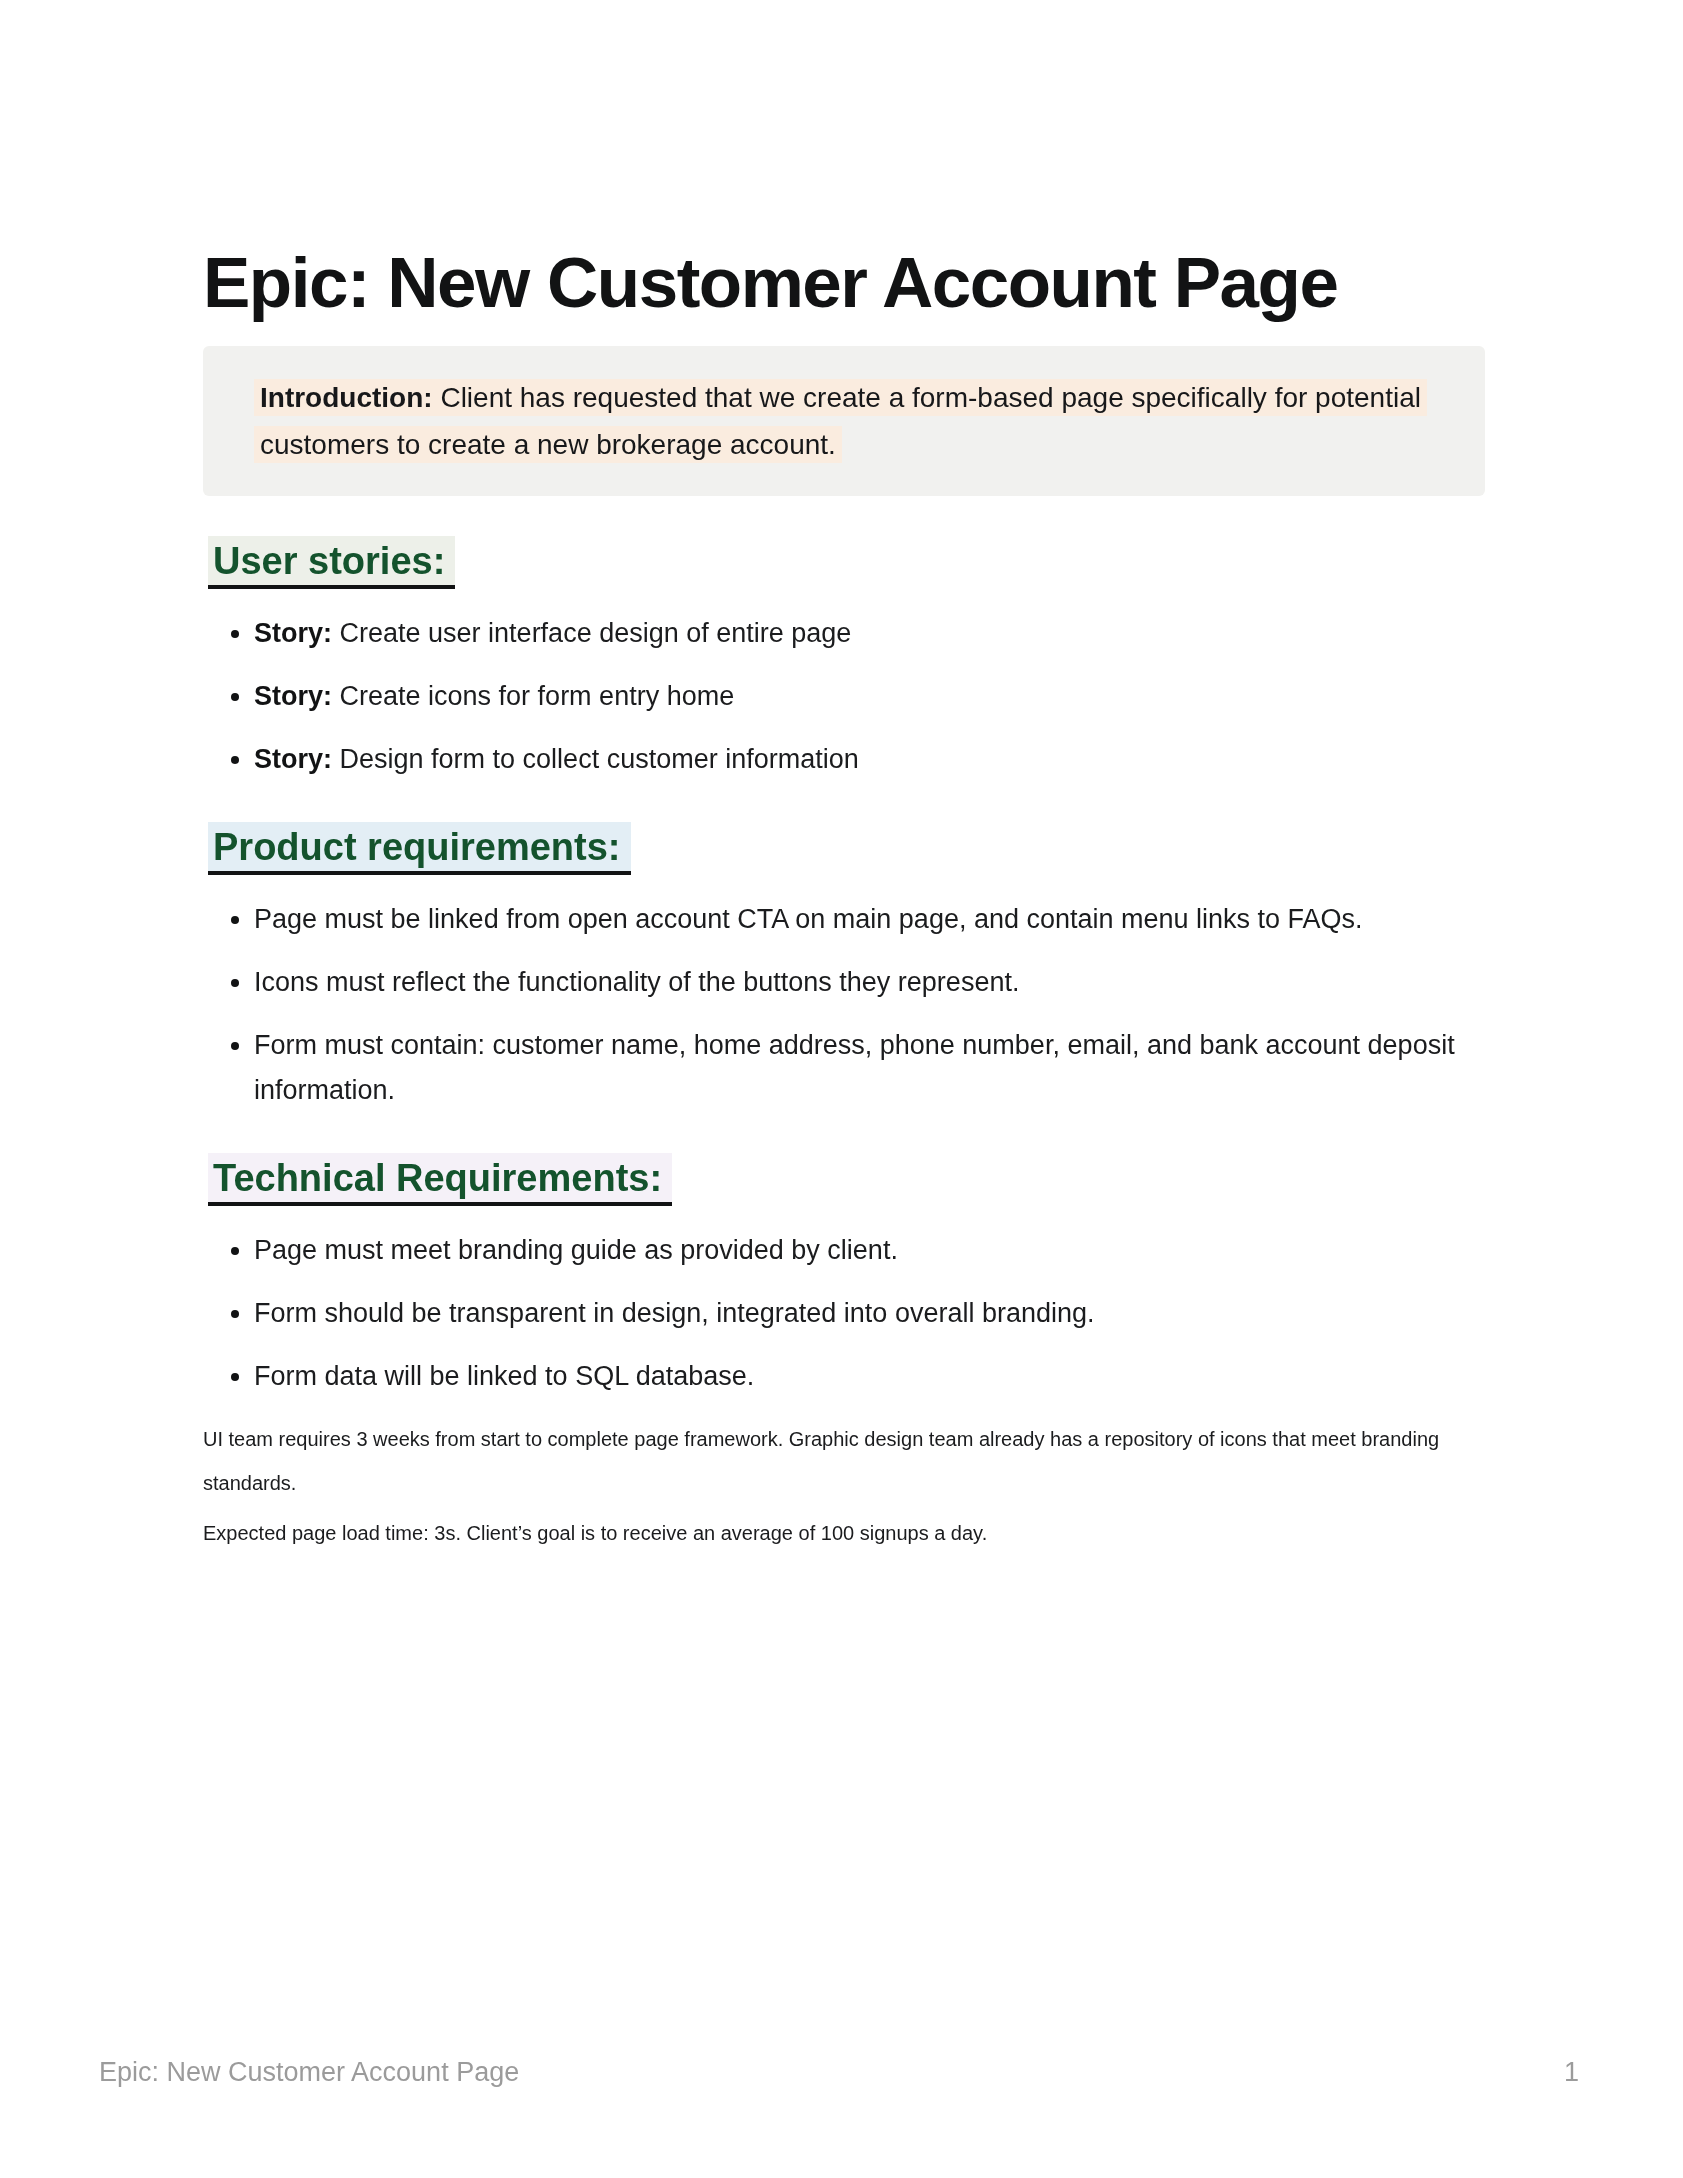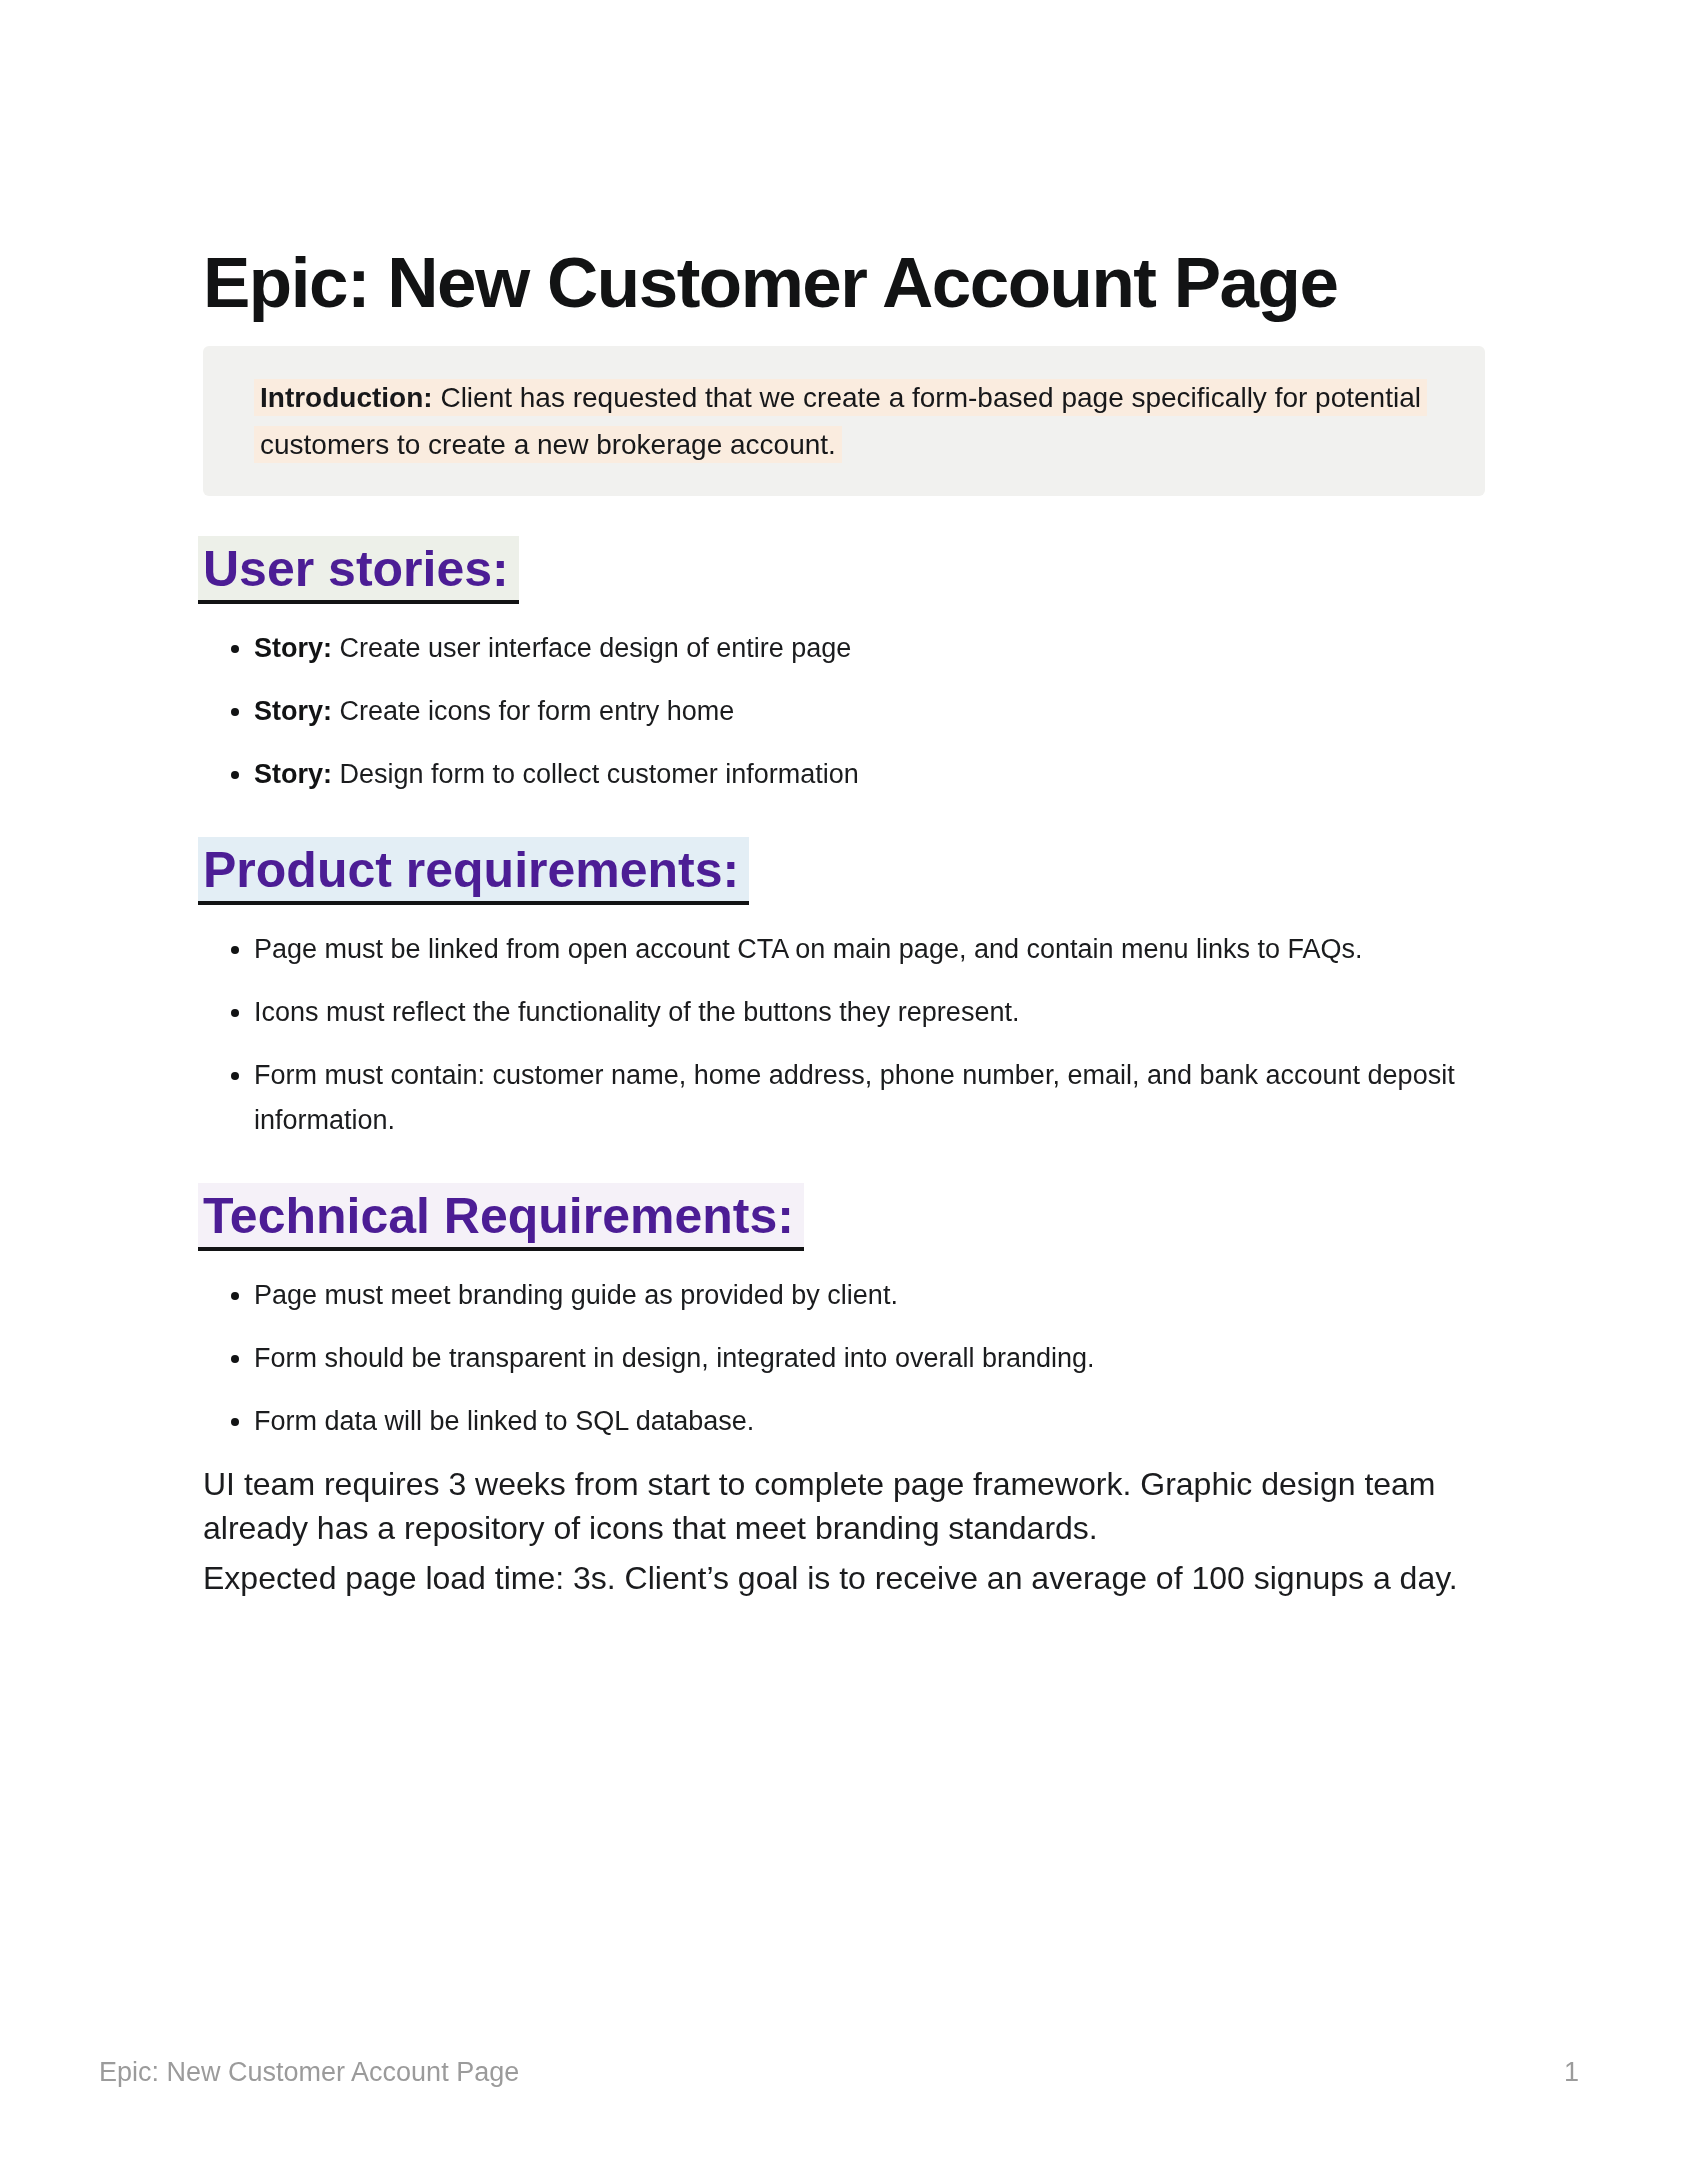--- a/index.html
+++ b/index.html
@@ -31,24 +31,24 @@
     font-size: 28px;
     line-height: 47px;
   }
   .hl-inline {
     padding: 3px 6px;
     -webkit-box-decoration-break: clone;
     box-decoration-break: clone;
   }
   .hl-inline strong { font-weight: bold; }
   h2.sec-heading {
-    font-size: 50px;
+    font-size: 38px;
     font-weight: bold;
-    margin: 40px 0 22px 0;
-    color: #4c1d95;
+    margin: 40px 0 22px 10px;
+    color: #14532d;
   }
   h2.sec-heading .hl {
     display: inline-block;
     padding: 4px 10px 2px 5px;
     margin-left: -5px;
     border-bottom: 4px solid #121314;
   }
   ul.sec-list {
     list-style: disc;
     padding-left: 51px;
@@ -57,21 +57,21 @@
   ul.sec-list li {
     font-size: 27px;
     line-height: 45px;
     margin-bottom: 18px;
     max-width: 1226px;
     color: #1b1c1e;
   }
   ul.sec-list li::marker { color: #121314; }
   ul.sec-list li b { font-weight: bold; color: #121314; }
   p.sec-para {
-    font-size: 32px;
+    font-size: 20px;
     line-height: 44px;
     max-width: 1282px;
     margin-bottom: 6px;
     color: #1b1c1e;
   }
   .page-footer {
     position: absolute;
     left: 99px;
     right: 104px;
     top: 2057px;

